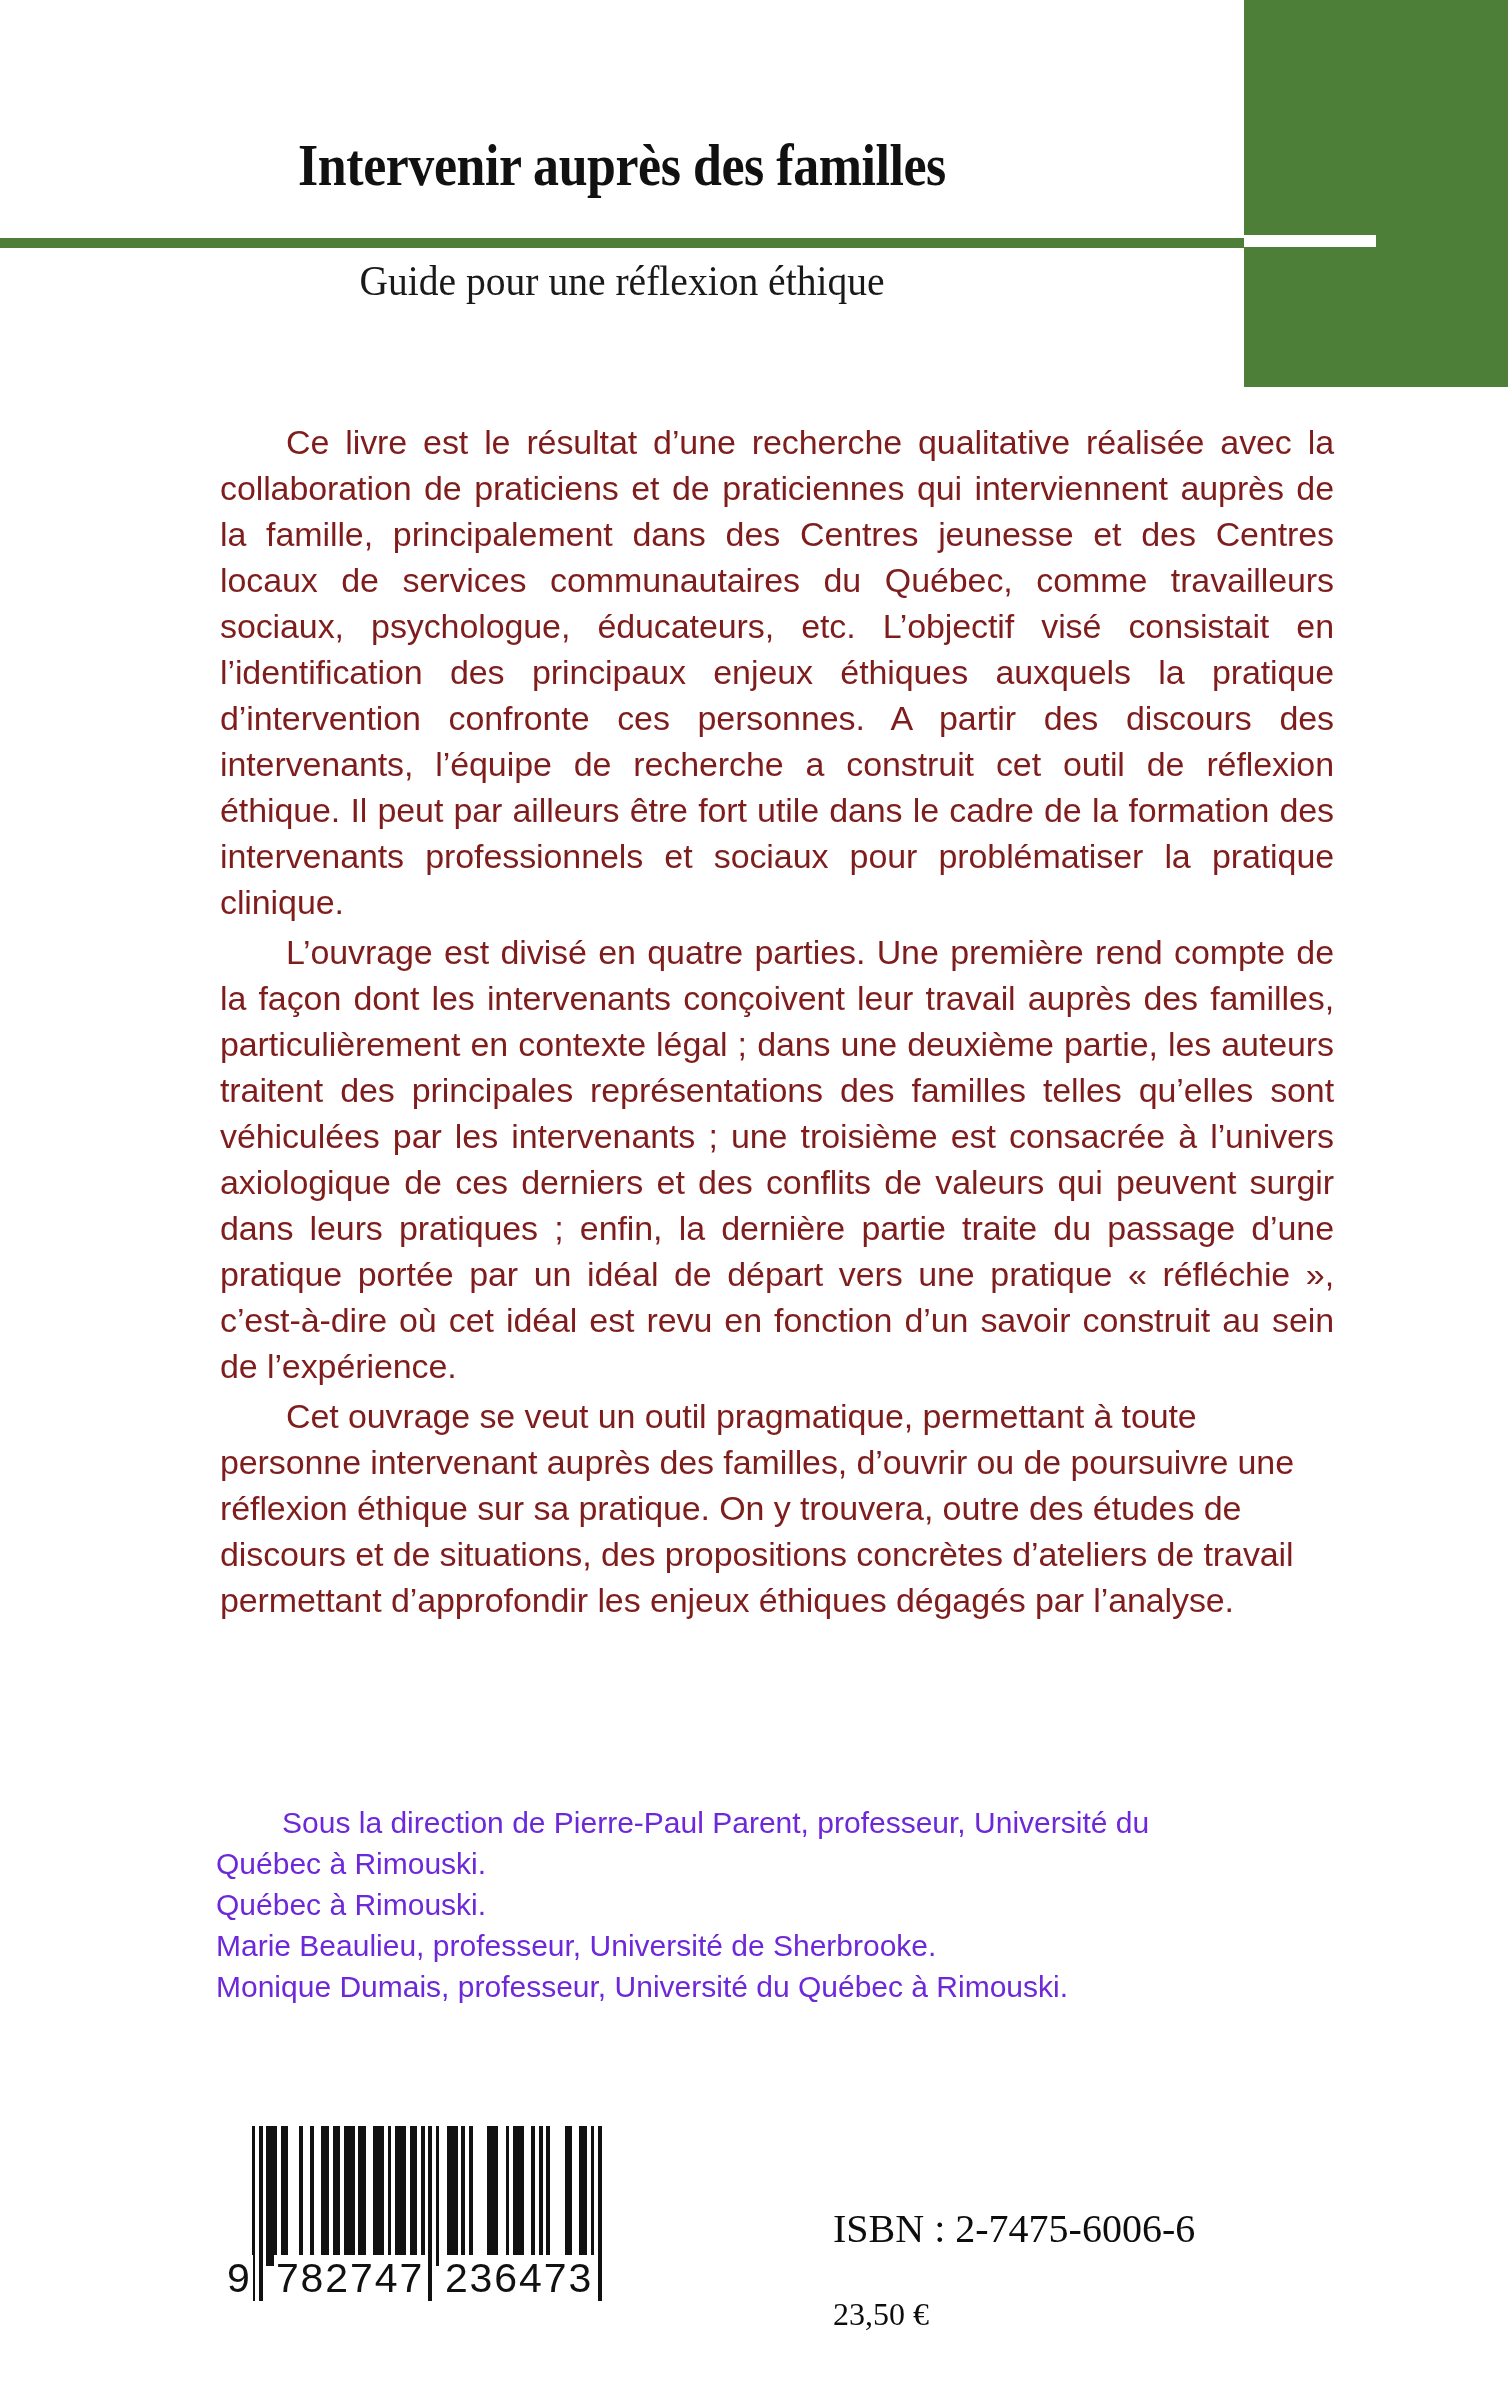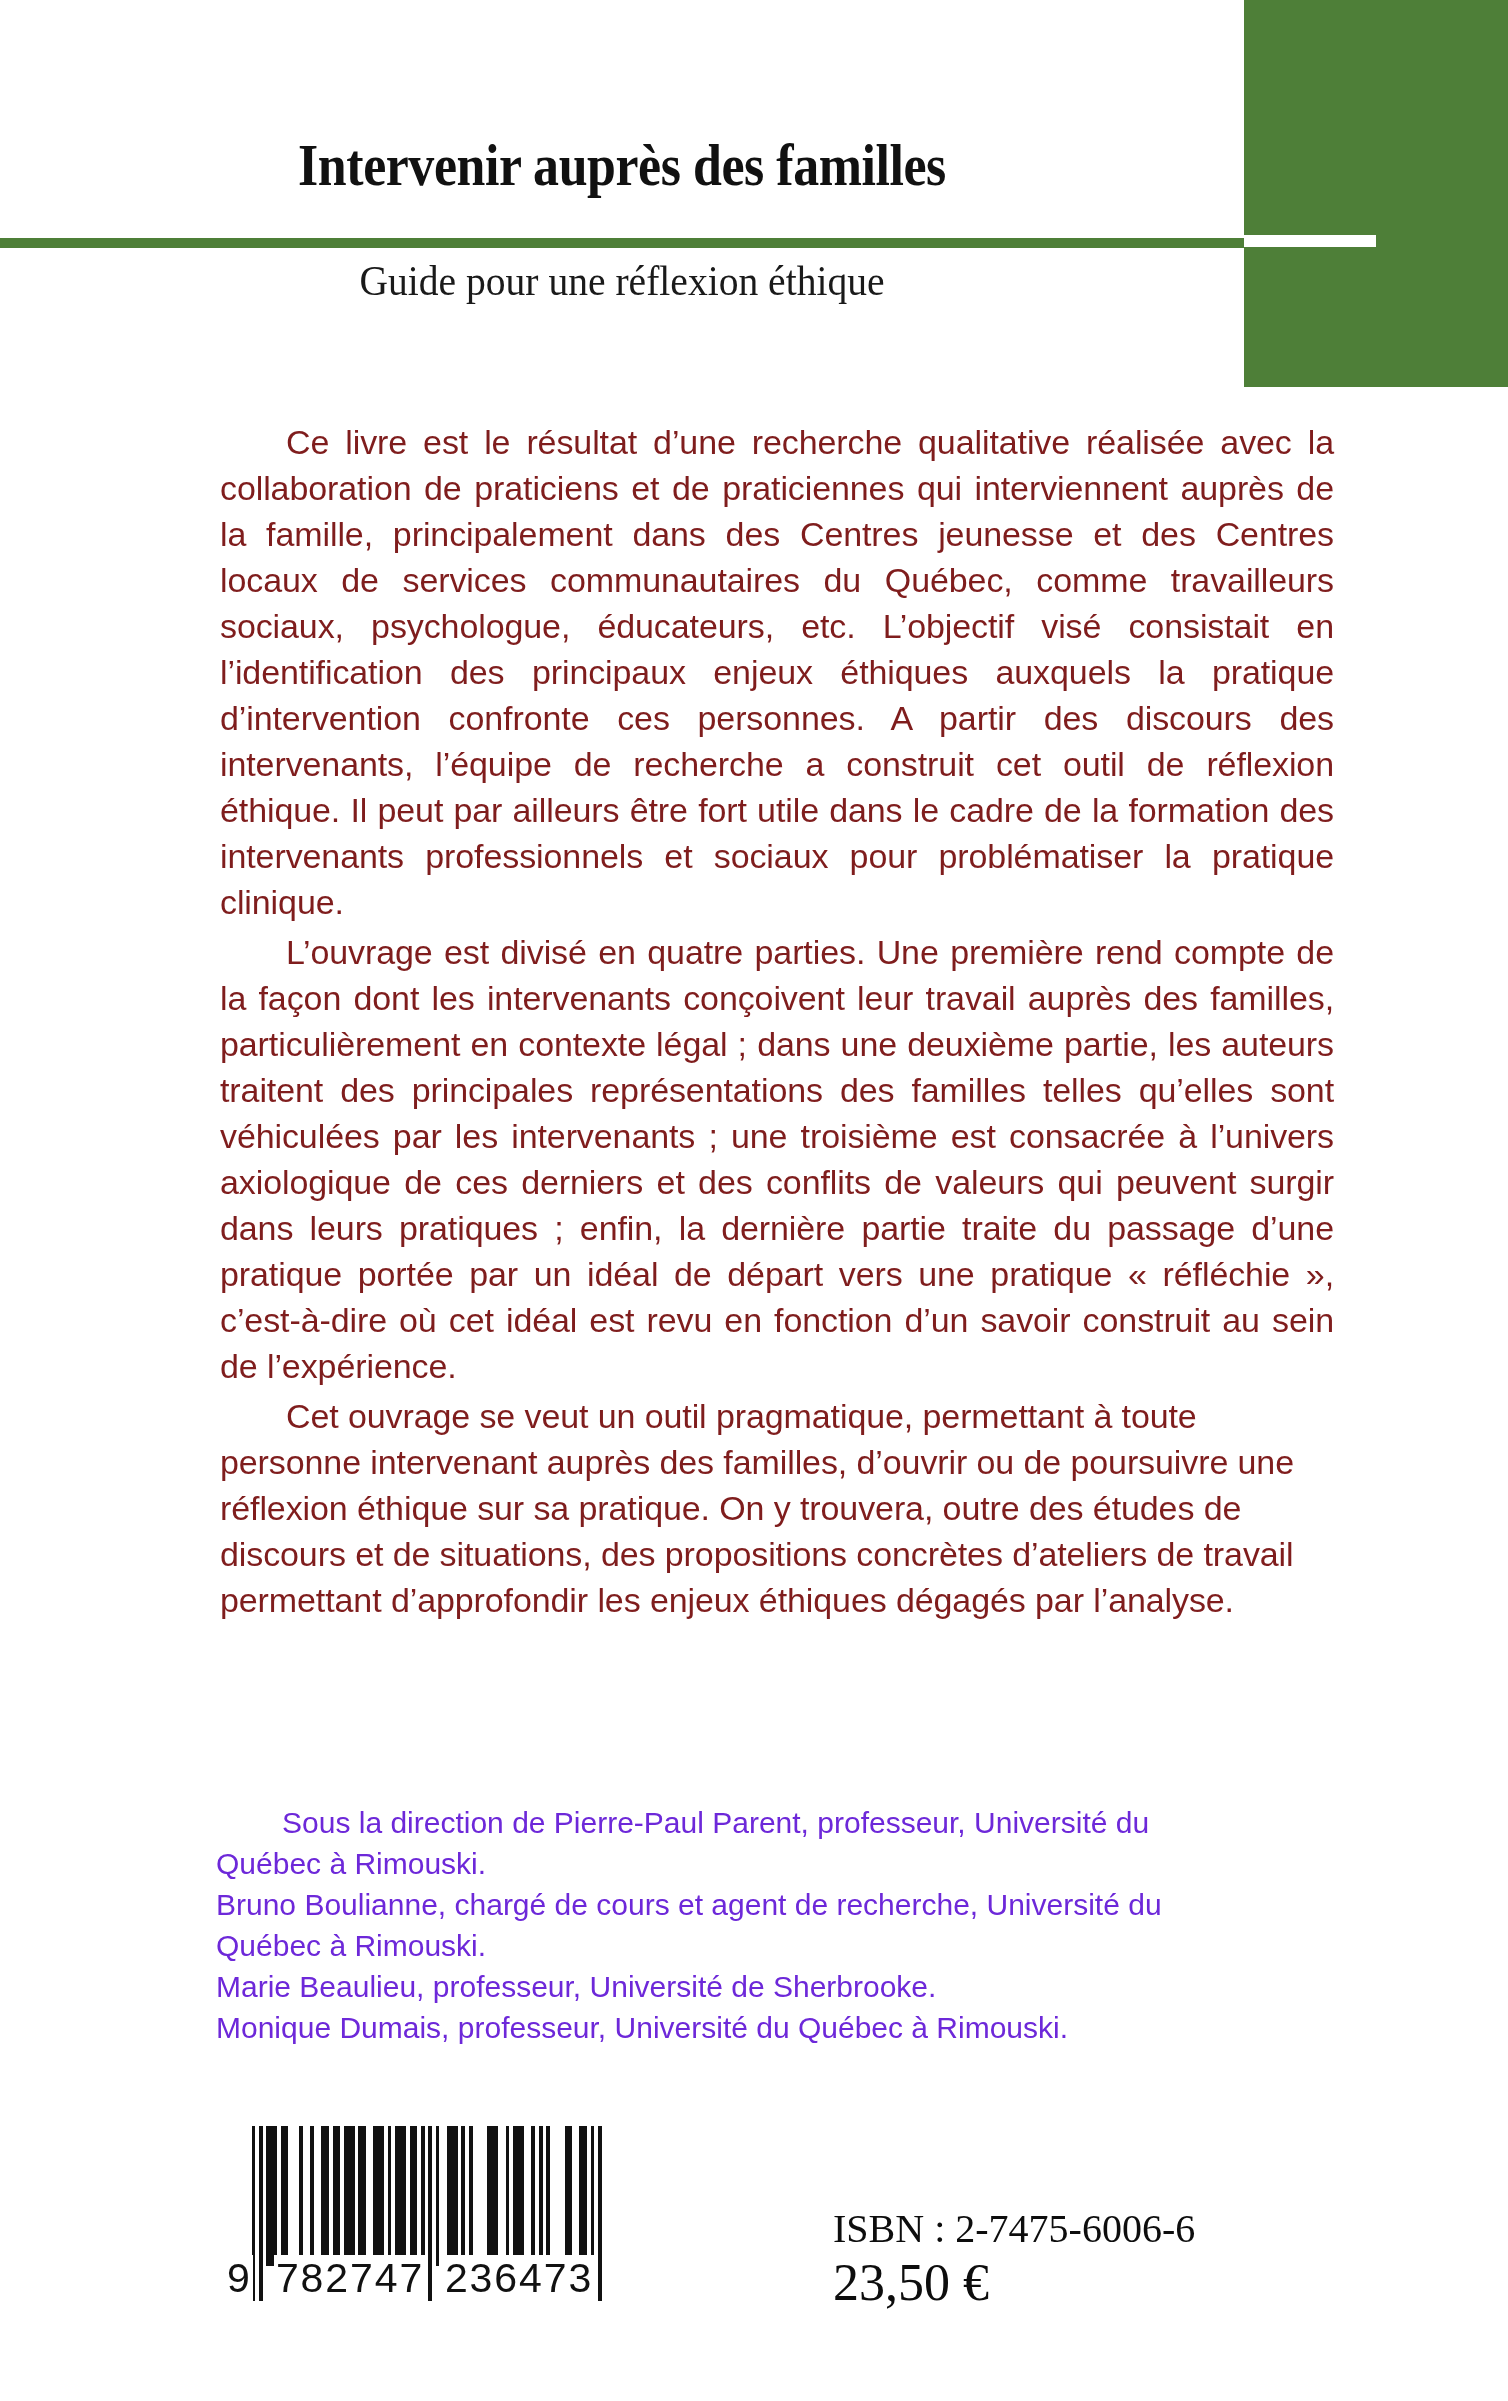--- a/index.html
+++ b/index.html
@@ -160,23 +160,24 @@
     text-align: left;
     font-family: "Liberation Serif", serif;
     color: #0d0d0d;
   }
   #isbn {
     font-size: 40px;
     line-height: 53px;
     white-space: nowrap;
   }
   #price {
-    font-size: 52px;
+    font-size: 32px;
     line-height: 55px;
     white-space: nowrap;
+    margin-top: 32px;
   }
 </style>
 </head>
 <body>
 
 <div id="green-block"></div>
 <div id="green-rule"></div>
 <div id="green-notch"></div>
 
 <div id="title">Intervenir auprès des familles</div>
@@ -184,21 +185,20 @@
 
 <div id="blurb">
   <p class="justify-all">Ce livre est le résultat d’une recherche qualitative réalisée avec la collaboration de praticiens et de praticiennes qui interviennent auprès de la famille, principalement dans des Centres jeunesse et des Centres locaux de services communautaires du Québec, comme travailleurs sociaux, psychologue, éducateurs, etc. L’objectif visé consistait en l’identification des principaux enjeux éthiques auxquels la pratique d’intervention confronte ces personnes. A partir des discours des intervenants, l’équipe de recherche a construit cet outil de réflexion éthique. Il peut par ailleurs être fort utile dans le cadre de la formation des intervenants professionnels et sociaux  pour  problématiser la pratique clinique.</p>
   <p class="justify-all">L’ouvrage est divisé en quatre parties. Une première rend compte de la façon dont les intervenants conçoivent leur travail auprès des familles, particulièrement en contexte légal ; dans une deuxième partie, les auteurs traitent des principales représentations des familles telles qu’elles sont véhiculées par les intervenants ; une troisième est consacrée à l’univers axiologique de ces derniers et des conflits de valeurs qui peuvent surgir dans leurs pratiques ; enfin, la dernière partie traite du passage d’une pratique  portée par un idéal de départ vers une pratique « réfléchie », c’est-à-dire où cet idéal est revu en fonction d’un savoir construit au sein de l’expérience.</p>
   <p>Cet ouvrage se veut un outil pragmatique, permettant à toute personne intervenant auprès des familles, d’ouvrir ou de poursuivre une réflexion éthique sur sa pratique. On y trouvera, outre des études de discours et de situations, des propositions concrètes d’ateliers de travail permettant d’approfondir les enjeux éthiques dégagés par l’analyse.</p>
 </div>
 
 <div id="authors">
   <div class="line indent">Sous la direction de Pierre-Paul Parent, professeur, Université du</div>
   <div class="line">Québec à Rimouski.</div>
-  <div class="line">Bruno Boulianne, chargé de cours et agent de recherche, Université du</div>
   <div class="line">Québec à Rimouski.</div>
   <div class="line">Marie Beaulieu, professeur, Université de Sherbrooke.</div>
   <div class="line">Monique Dumais, professeur, Université du Québec à Rimouski.</div>
 </div>
 
 <div id="barcode-wrap">
   <div id="barcode-bars">
       <i style="width: 3.7px; height: 175px; background: rgb(17, 17, 17);"></i>
       <i style="width: 3.7px; height: 175px; background: transparent;"></i>
       <i style="width: 3.7px; height: 175px; background: rgb(17, 17, 17);"></i>

